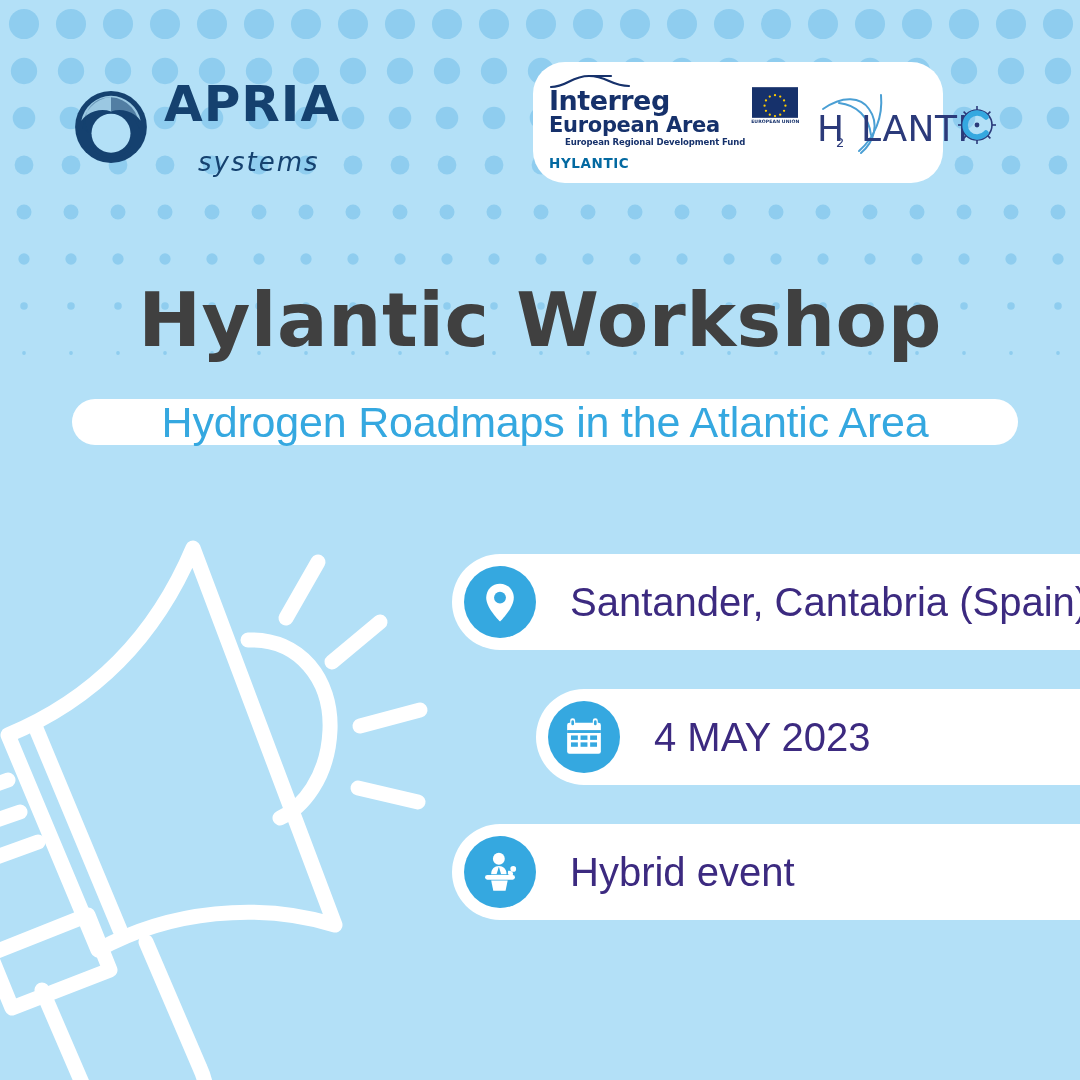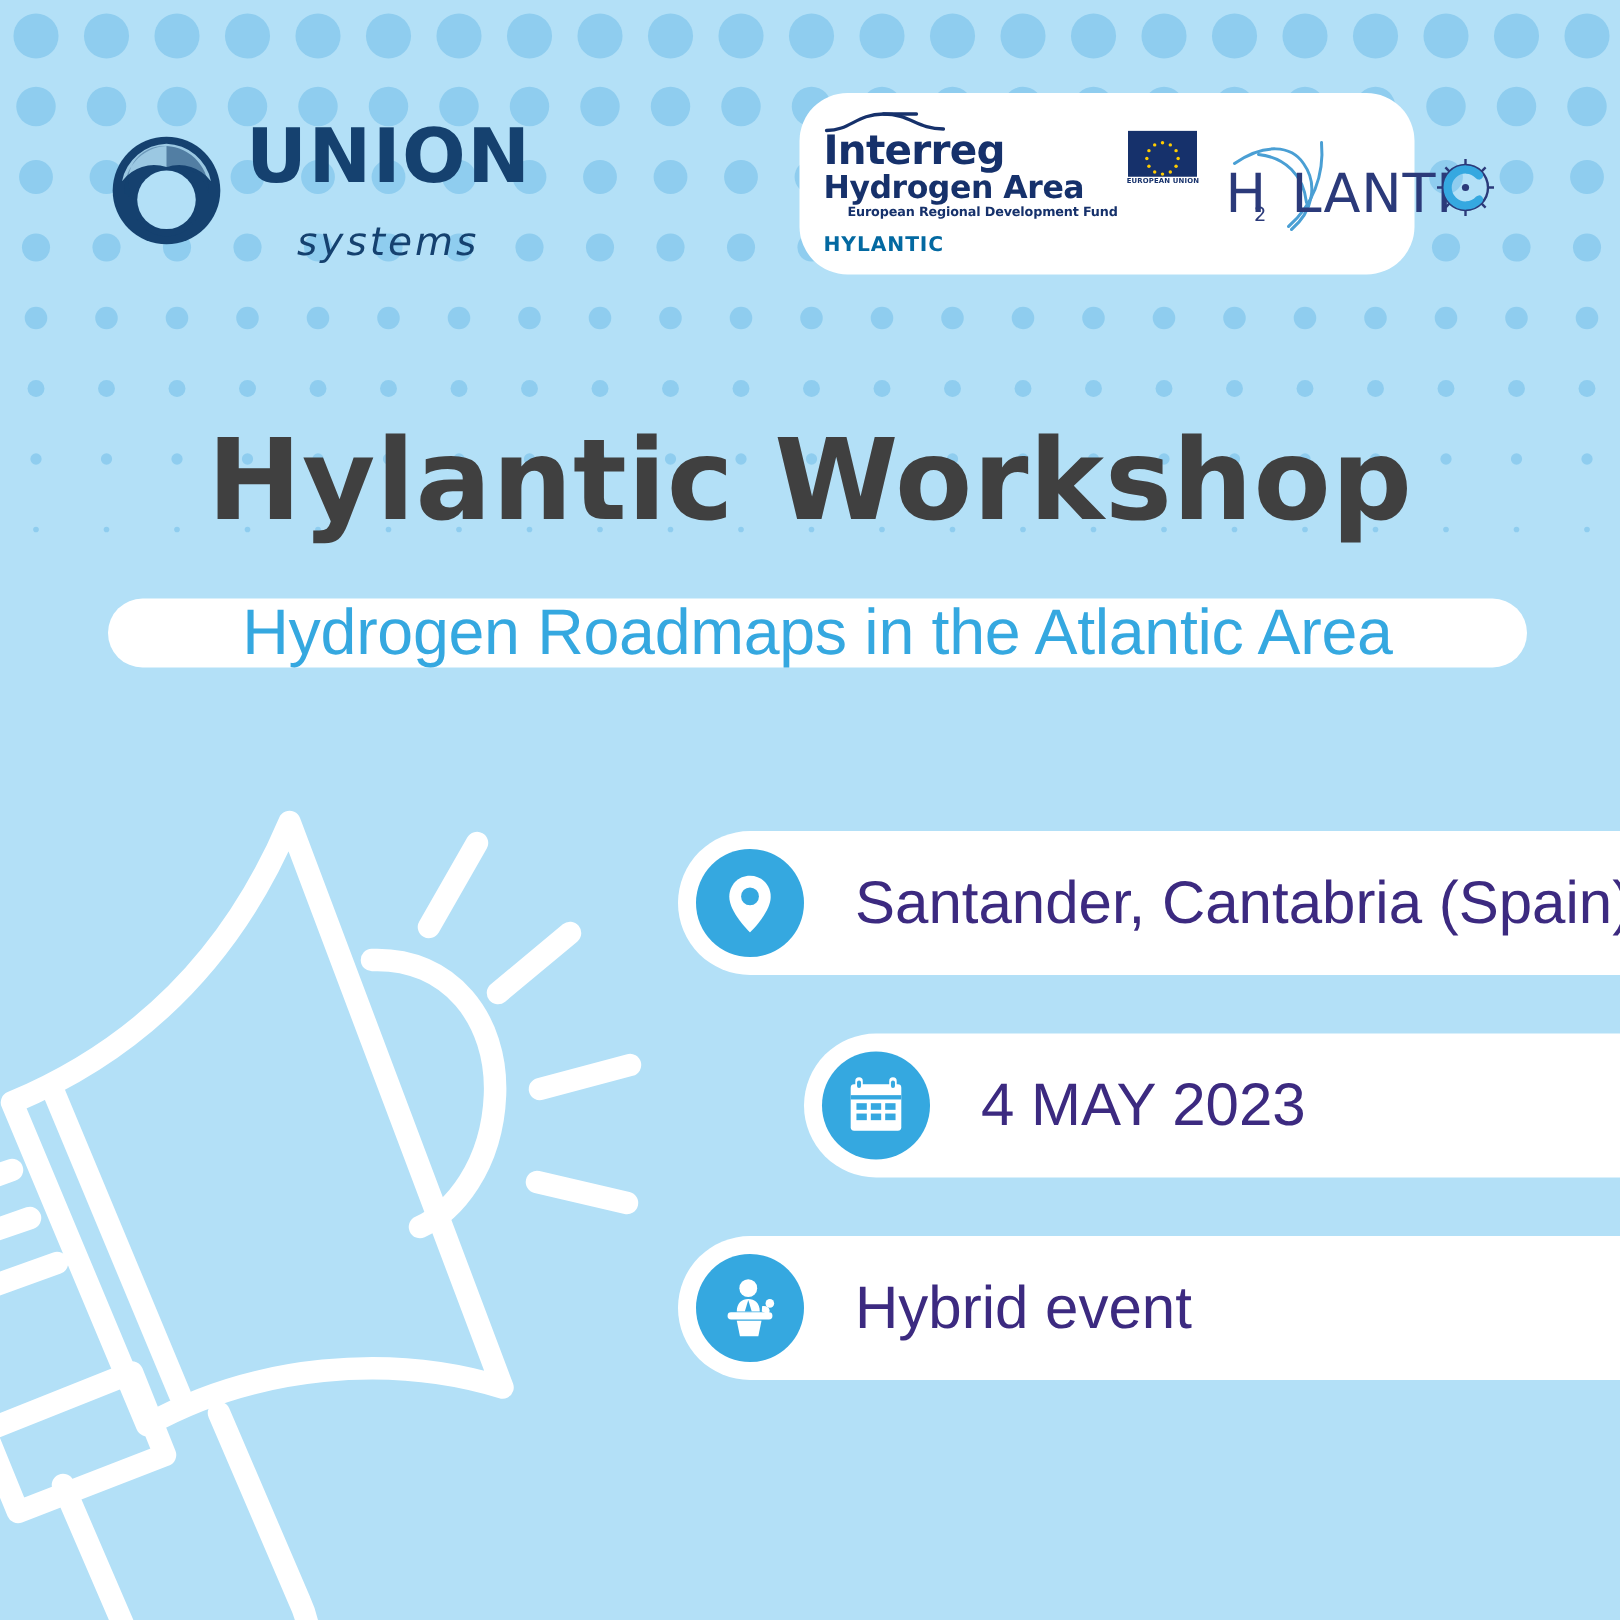--- a/index.html
+++ b/index.html
@@ -456,36 +456,36 @@
   <div class="apria-logo">
     <svg class="apria-mark" viewBox="0 0 100 100" xmlns="http://www.w3.org/2000/svg">
       <circle cx="50" cy="50" r="46" fill="#15416f"></circle>
       <circle cx="50" cy="58" r="25" fill="#b3e0f7"></circle>
       <path d="M12 42 A40 40 0 0 1 50 10 A40 40 0 0 1 88 42 A34 34 0 0 0 50 30 A34 34 0 0 0 12 42 Z" fill="#b3e0f7" opacity="0.85"></path>
       <path d="M50 12 A38 38 0 0 1 86 52 A30 30 0 0 0 50 30 Z" fill="#15416f" opacity="0.55"></path>
       <path d="M14 52 A38 38 0 0 1 50 12 A30 30 0 0 0 22 58 Z" fill="#15416f" opacity="0.35"></path>
       <path d="M24 74 A30 30 0 0 0 76 74 A40 40 0 0 1 24 74 Z" fill="#15416f"></path>
     </svg>
     <div class="apria-word">
-      <span class="top">UNION</span>
+      <span class="top">APRIA</span>
       <span class="bottom">systems</span>
     </div>
   </div>
 
   <div class="logo-card">
 
     <div class="interreg-block">
       <div class="interreg-row">
         <div class="interreg-text">
           <svg class="ir-wave" viewBox="0 0 150 16" xmlns="http://www.w3.org/2000/svg">
             <path d="M2 13 C 18 13, 22 2, 40 2 C 58 2, 62 12, 80 12" stroke="#16316b" stroke-width="2.2" fill="none" stroke-linecap="round"></path>
             <path d="M40 2 L 62 2" stroke="#16316b" stroke-width="2.2" stroke-linecap="round"></path>
           </svg>
           <span class="ir-name">Interreg</span>
-          <span class="ir-sub">Hydrogen Area</span>
+          <span class="ir-sub">European Area</span>
           <span class="ir-fund">European Regional Development Fund</span>
         </div>
         <div class="eu-flag-wrap">
           <svg class="eu-flag" viewBox="0 0 60 40" xmlns="http://www.w3.org/2000/svg">
             <rect width="60" height="40" fill="#16316b"></rect>
             <g fill="#ffcc00">
               <circle cx="30" cy="10.5" r="1.5"></circle>
               <circle cx="36.8" cy="12.3" r="1.5"></circle>
               <circle cx="41.8" cy="17.3" r="1.5"></circle>
               <circle cx="43.6" cy="24.1" r="1.5"></circle>

